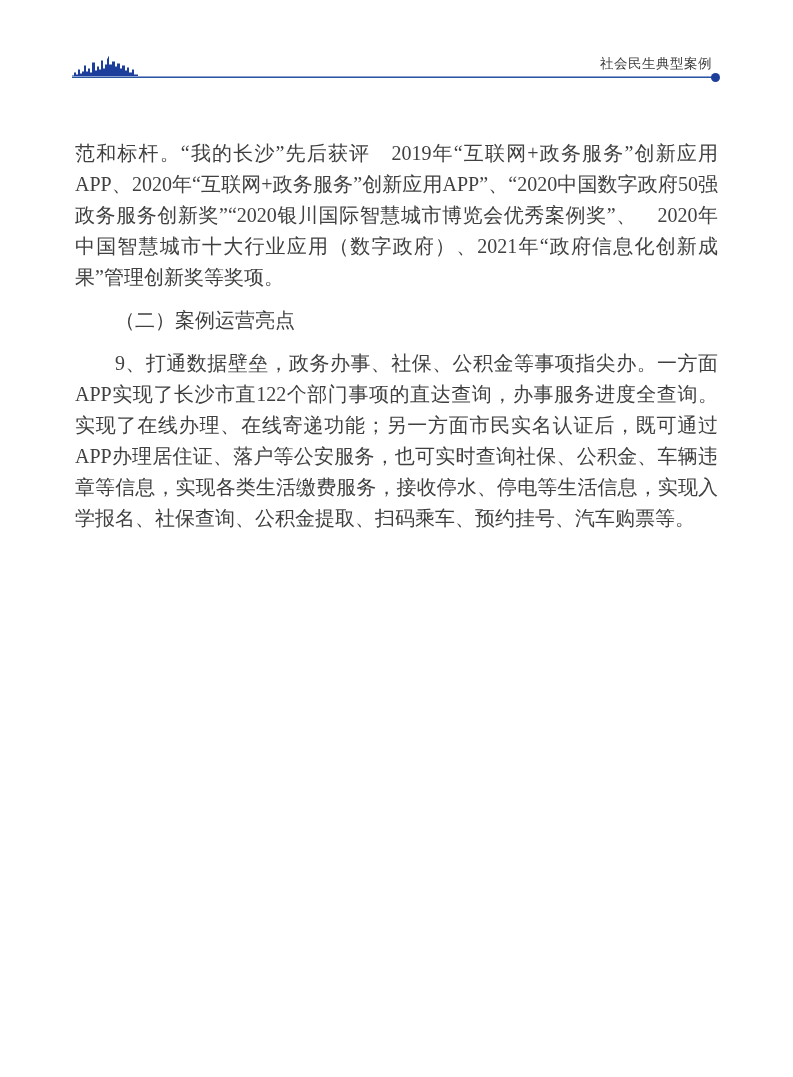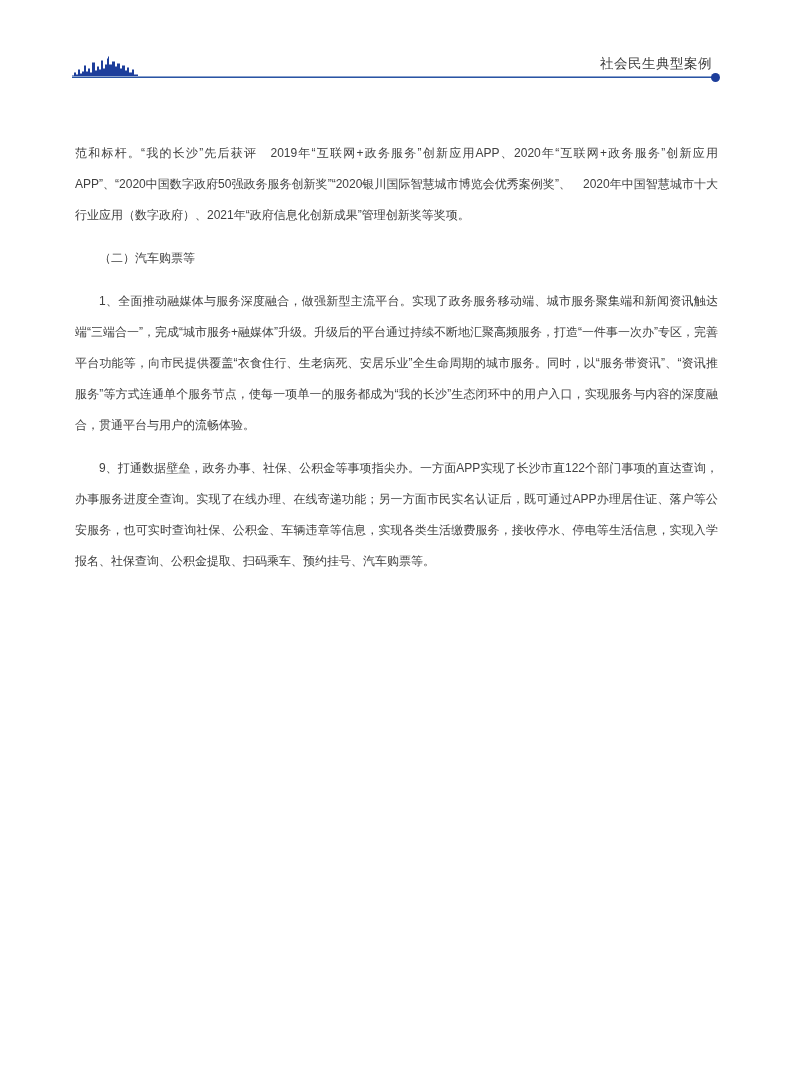--- a/index.html
+++ b/index.html
@@ -3,21 +3,21 @@
 <meta charset="utf-8">
 <style>
   * { margin: 0; padding: 0; box-sizing: border-box; }
   html, body { background: #ffffff; }
   .page {
     position: relative;
     width: 793px;
     height: 908px;
     background: #ffffff;
     overflow: hidden;
-    font-family: Liberation Sans, sans-serif;
+    font-family: Liberation Serif, serif;
   }
 
   
   .header-logo {
     position: absolute;
     left: 72px;
     top: 56px;
     width: 66px;
     height: 22px;
   }
@@ -48,21 +48,21 @@
     border-radius: 50%;
     background: #1d3e9b;
   }
 
   
   .content {
     position: absolute;
     left: 75px;
     top: 138px;
     width: 643px;
-    font-size: 12px;
+    font-size: 20px;
     line-height: 31px;
     color: #404040;
     text-align: justify;
     text-justify: inter-ideograph;
   }
   .content p { margin: 0 0 12px 0; }
   .content p.indent { text-indent: 2em; }
   .content p.heading { text-indent: 2em; }
 
   
@@ -106,22 +106,21 @@
         48,7 48,12 50,12 50,9 53,9 53,14 55,14 55,11 57,11 57,16 60,16
         60,13 62,13 62,18 66,18 66,21"></polygon>
     </svg>
   </div>
   <div class="header-title">社会民生典型案例</div>
   <div class="header-line"></div>
   <div class="header-dot"></div>
 
   <div class="content">
     <p>范和标杆。“我的长沙”先后获评　2019年“互联网+政务服务”创新应用APP、2020年“互联网+政务服务”创新应用APP”、“2020中国数字政府50强政务服务创新奖”“2020银川国际智慧城市博览会优秀案例奖”、　2020年中国智慧城市十大行业应用（数字政府）、2021年“政府信息化创新成果”管理创新奖等奖项。</p>
-    <p class="heading">（二）汽车购票等</p>
-    <p class="indent">1、全面推动融媒体与服务深度融合，做强新型主流平台。实现了政务服务移动端、城市服务聚集端和新闻资讯触达端“三端合一”，完成“城市服务+融媒体”升级。升级后的平台通过持续不断地汇聚高频服务，打造“一件事一次办”专区，完善平台功能等，向市民提供覆盖“衣食住行、生老病死、安居乐业”全生命周期的城市服务。同时，以“服务带资讯”、“资讯推服务”等方式连通单个服务节点，使每一项单一的服务都成为“我的长沙”生态闭环中的用户入口，实现服务与内容的深度融合，贯通平台与用户的流畅体验。</p>
+    <p class="heading">（二）案例运营亮点</p>
     <p class="indent">9、打通数据壁垒，政务办事、社保、公积金等事项指尖办。一方面APP实现了长沙市直122个部门事项的直达查询，办事服务进度全查询。实现了在线办理、在线寄递功能；另一方面市民实名认证后，既可通过APP办理居住证、落户等公安服务，也可实时查询社保、公积金、车辆违章等信息，实现各类生活缴费服务，接收停水、停电等生活信息，实现入学报名、社保查询、公积金提取、扫码乘车、预约挂号、汽车购票等。</p>
   </div>
 
   <div class="footer-pagenum">57</div>
   <div class="footer-dot"></div>
   <div class="footer-line"></div>
 
 </div>
 
 </body></html>

